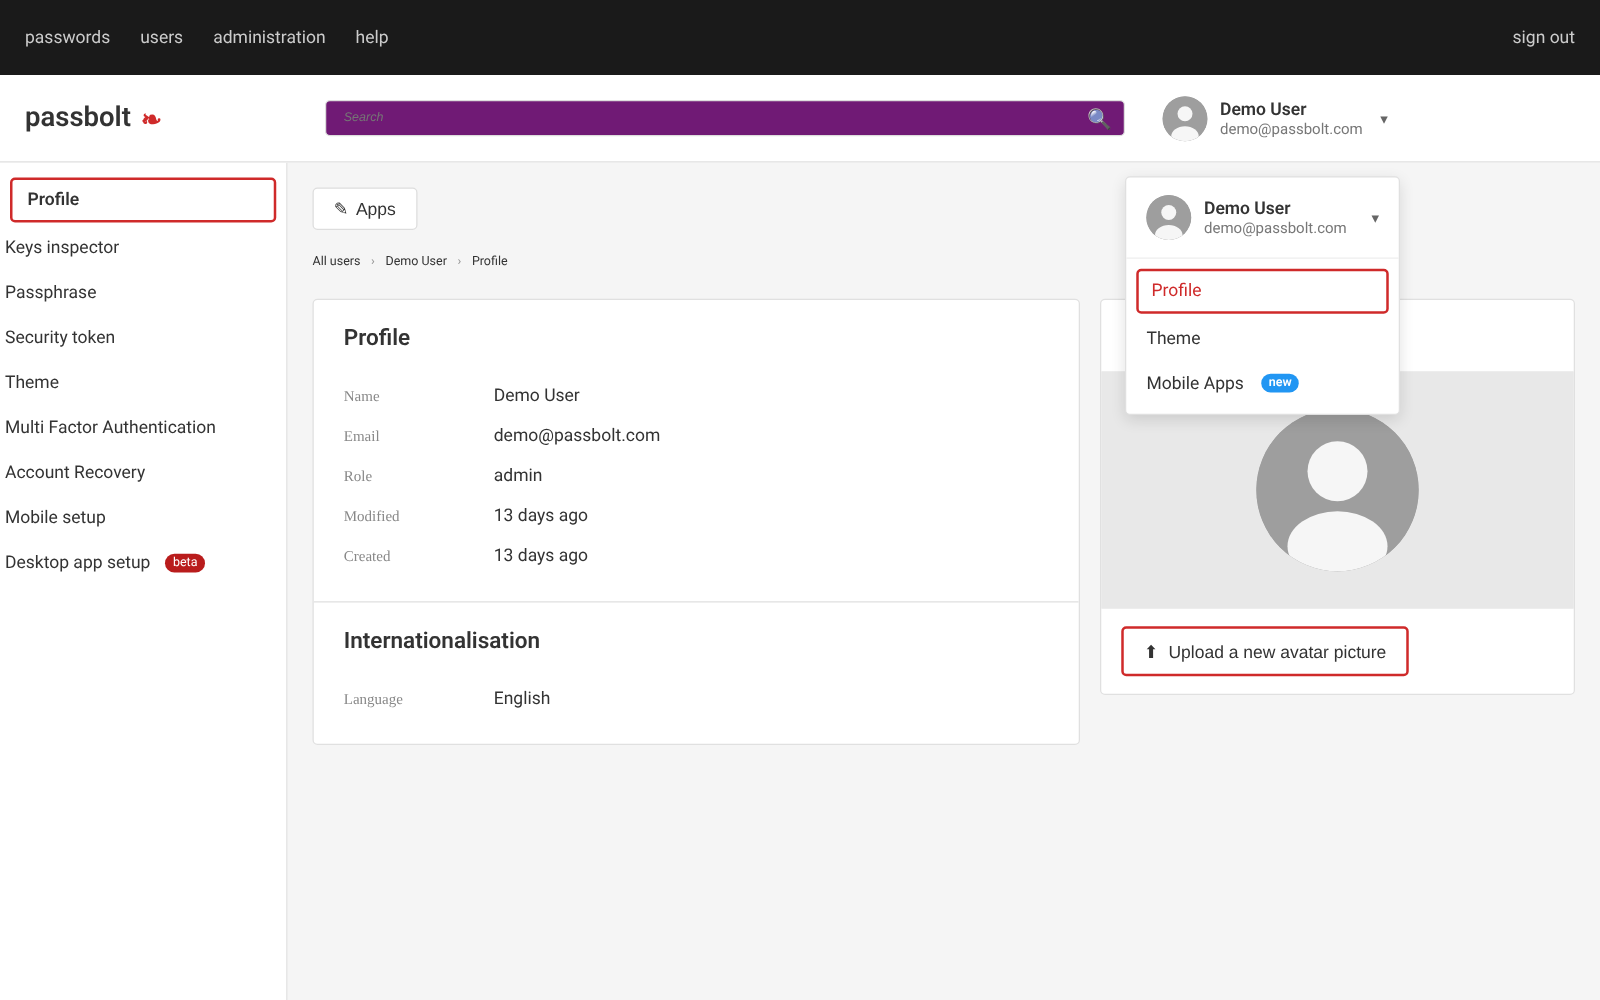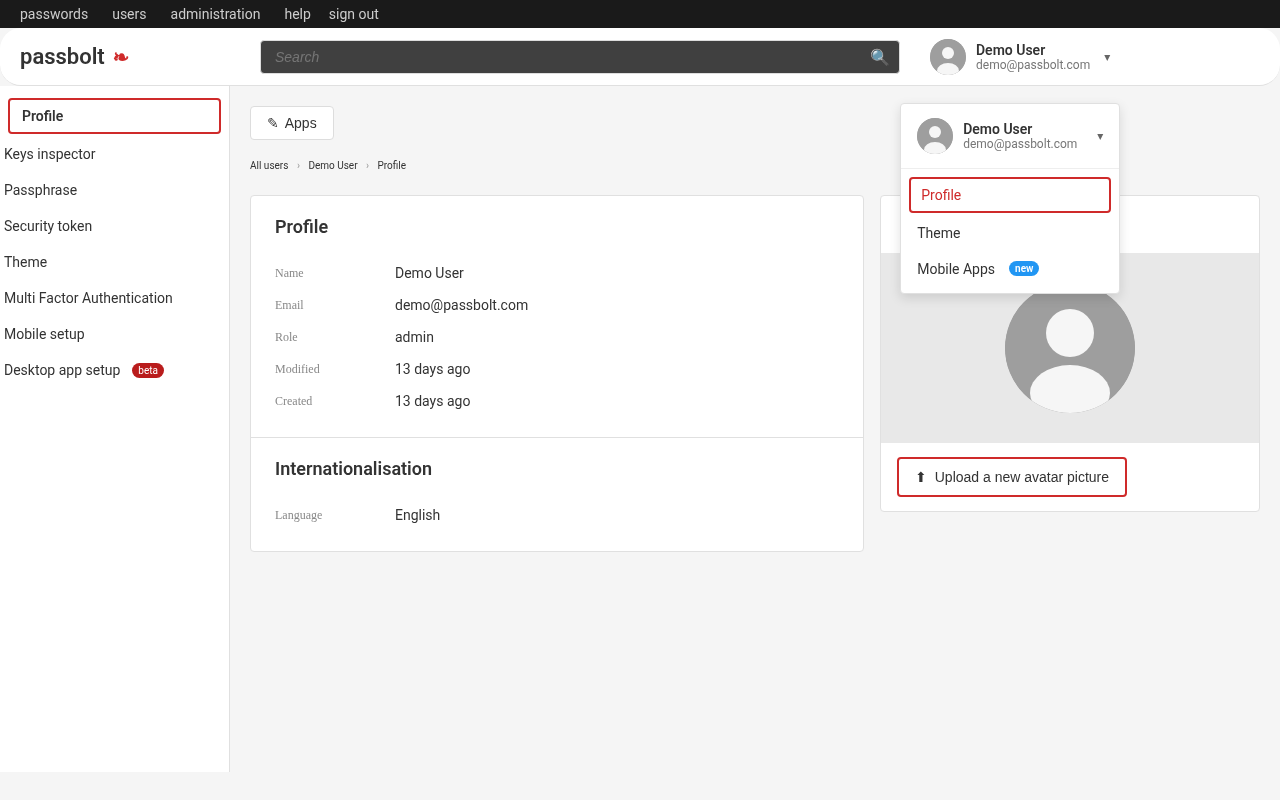--- a/index.html
+++ b/index.html
@@ -5,37 +5,37 @@
     * { box-sizing: border-box; margin: 0; padding: 0; }
     body { font-family: -apple-system, BlinkMacSystemFont, 'Segoe UI', Roboto, sans-serif; font-size: 14px; background: #f5f5f5; color: #333; }
 
     
     .topnav {
       background: #1a1a1a;
       color: #fff;
       display: flex;
       align-items: center;
       padding: 0 20px;
-      height: 28px;
+      height: 60px;
+      justify-content: space-between;
       gap: 18px;
     }
     .topnav-left { display: flex; gap: 24px; }
     .topnav-item { color: #ccc; font-size: 14px; cursor: pointer; text-decoration: none; }
     .topnav-right { color: #ccc; font-size: 14px; cursor: pointer; }
 
     
     .header {
       background: #fff;
       display: flex;
       align-items: center;
       padding: 0 20px;
-      height: 58px;
+      height: 70px;
       border-bottom: 1px solid #e0e0e0;
       position: relative;
-      border-radius: 21px;
     }
     .logo {
       display: flex;
       align-items: center;
       gap: 6px;
       font-size: 22px;
       font-weight: bold;
       color: #333;
       width: 220px;
       flex-shrink: 0;
@@ -50,24 +50,24 @@
       flex: 1;
       max-width: 640px;
       position: relative;
       margin: 0 20px;
     }
     .search-bar input {
       width: 100%;
       padding: 8px 36px 8px 14px;
       border: 1px solid #ddd;
       border-radius: 4px;
-      font-size: 14px;
+      font-size: 10px;
       color: #999;
       outline: none;
-      background: #404040;
+      background: #701a75;
       font-style: italic;
     }
     .search-icon-wrap {
       position: absolute;
       right: 10px;
       top: 50%;
       transform: translateY(-50%);
       color: #999;
       font-size: 16px;
     }
@@ -389,20 +389,21 @@
 
 <div class="layout">
 
   <aside class="sidebar">
     <div class="sidebar-item active">Profile</div>
     <div class="sidebar-item">Keys inspector</div>
     <div class="sidebar-item">Passphrase</div>
     <div class="sidebar-item">Security token</div>
     <div class="sidebar-item">Theme</div>
     <div class="sidebar-item">Multi Factor Authentication</div>
+    <div class="sidebar-item">Account Recovery</div>
     <div class="sidebar-item">Mobile setup</div>
     <div class="sidebar-item">
       Desktop app setup <span class="beta-badge">beta</span>
     </div>
   </aside>
 
   <main class="main-content">
 
     <div class="toolbar">
       <button class="edit-btn">

